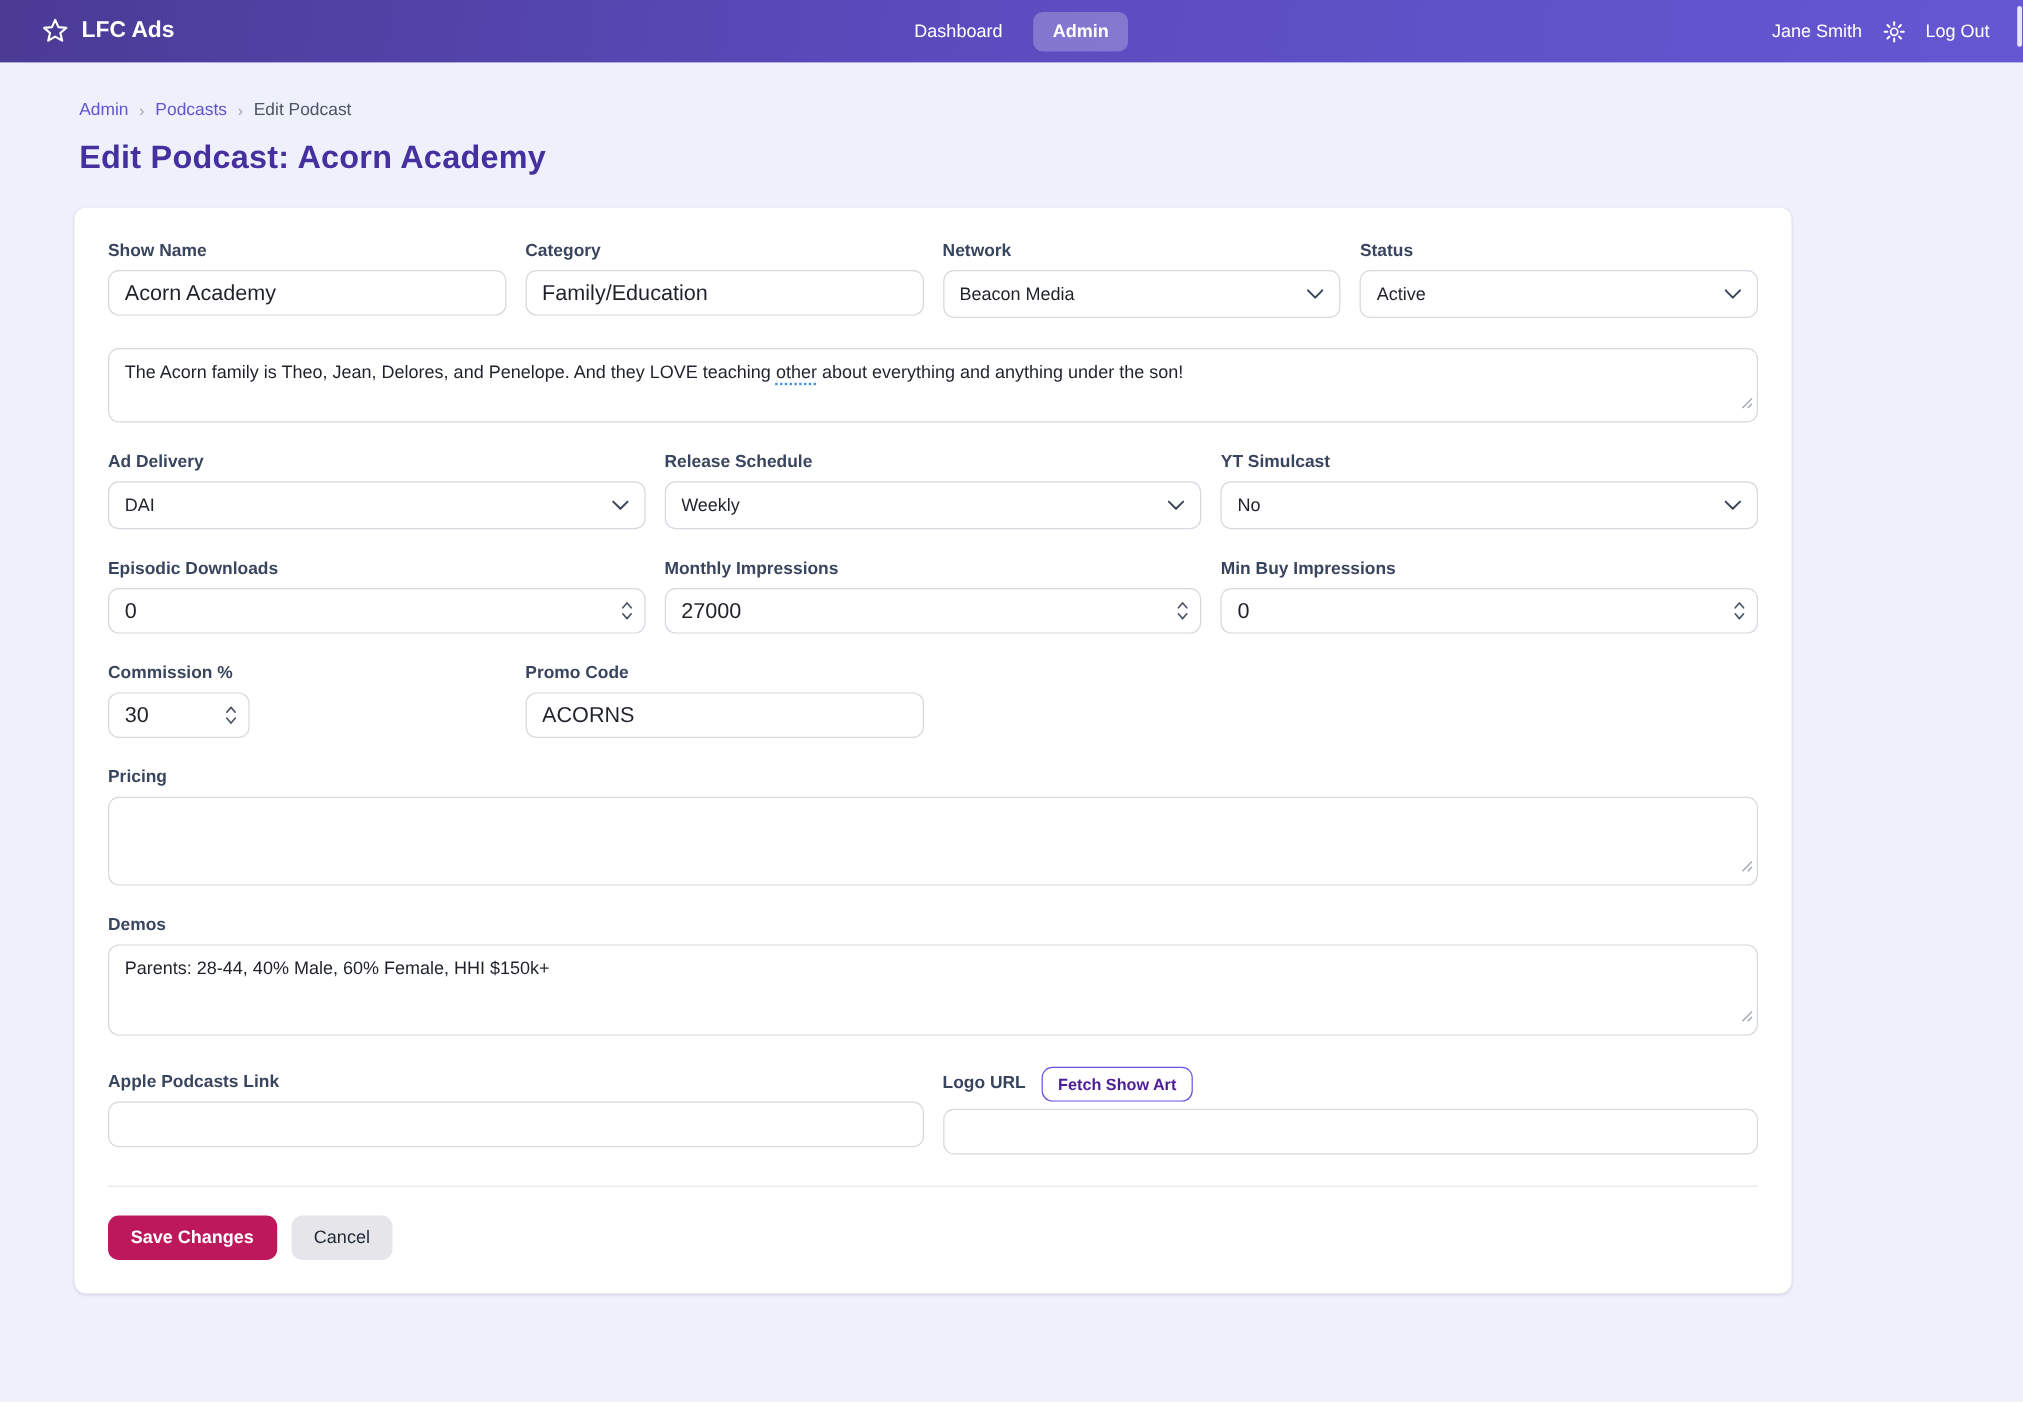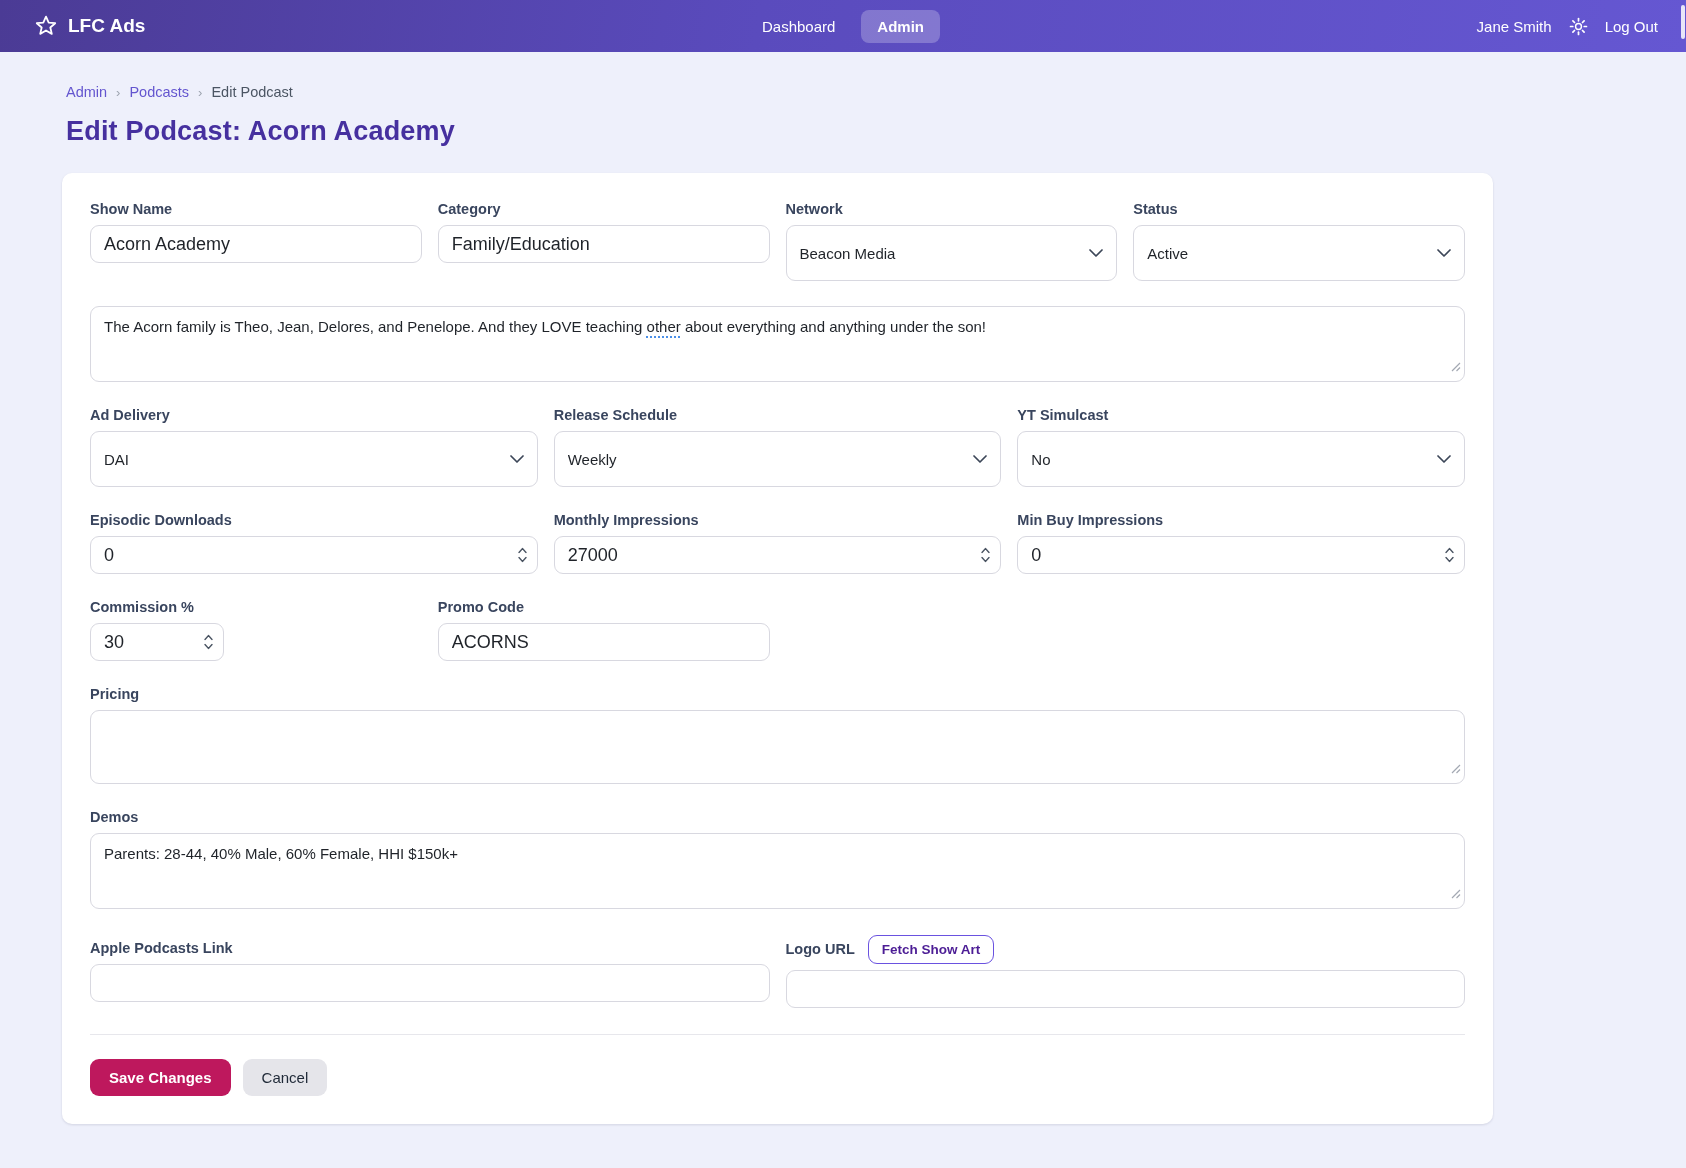--- a/index.html
+++ b/index.html
@@ -74,21 +74,21 @@
     width: 100%; height: 38px;
     border: 1px solid #d8d8e0; border-radius: 9px;
     padding: 0 13px; font-size: 18px; color: #1f2329;
     font-family: "Liberation Sans", "DejaVu Sans", sans-serif;
     background: #fff; outline: none;
   }
   .field-wrap { position: relative; }
 
   
   select.t-select {
-    width: 100%; height: 56px;
+    width: 100%; height: 40px;
     border: 1px solid #d8d8e0; border-radius: 9px;
     padding: 0 34px 0 13px; font-size: 15px; color: #1f2329;
     background: #fff; appearance: none; -webkit-appearance: none; outline: none;
     font-family: "Liberation Sans", "DejaVu Sans", sans-serif;
     cursor: pointer;
   }
   .chev {
     position: absolute; right: 14px; top: 50%; transform: translateY(-50%);
     pointer-events: none; display: flex;
   }
@@ -218,21 +218,21 @@
           <span class="chev">
             <svg width="14" height="9" viewBox="0 0 14 9">
                 <polyline points="1,1.5 7,7.5 13,1.5" fill="none" stroke="#3c4658" stroke-width="1.7" stroke-linecap="round" stroke-linejoin="round"></polyline>
               </svg>
           </span>
         </div>
       </div>
     </div>
 
     <div class="row">
-      <div class="t-area" style="height: 76px;" contenteditable="true">
+      <div class="t-area" style="height: 62px;" contenteditable="true">
         <span>The Acorn family is Theo, Jean, Delores, and Penelope. And they LOVE teaching </span><span class="misspelled">other</span><span> about everything and anything under the son!</span>
         <span class="grip">
           <svg width="10" height="10" viewBox="0 0 10 10">
               <path d="M9 1 L1 9 M9 5.5 L5.5 9" stroke="#9aa0ab" stroke-width="1.2" fill="none"></path>
             </svg>
         </span>
       </div>
     </div>
 
     <div class="row grid-3">
@@ -318,21 +318,21 @@
                 <polyline points="1,1 4.5,5 8,1" fill="none" stroke="#4b5563" stroke-width="1.4" stroke-linecap="round"></polyline>
               </svg>
           </span>
         </div>
       </div>
     </div>
 
     <div class="row grid-4">
       <div>
         <span class="f-label">Commission %</span>
-        <div class="field-wrap" style="width:134px;">
+        <div class="field-wrap" style="width:118px;">
           <input class="t-input" type="text" value="30" style="">
           <span class="stepper">
             <svg width="9" height="6" viewBox="0 0 9 6">
                 <polyline points="1,5 4.5,1 8,5" fill="none" stroke="#4b5563" stroke-width="1.4" stroke-linecap="round"></polyline>
               </svg>
             <svg width="9" height="6" viewBox="0 0 9 6">
                 <polyline points="1,1 4.5,5 8,1" fill="none" stroke="#4b5563" stroke-width="1.4" stroke-linecap="round"></polyline>
               </svg>
           </span>
         </div>

